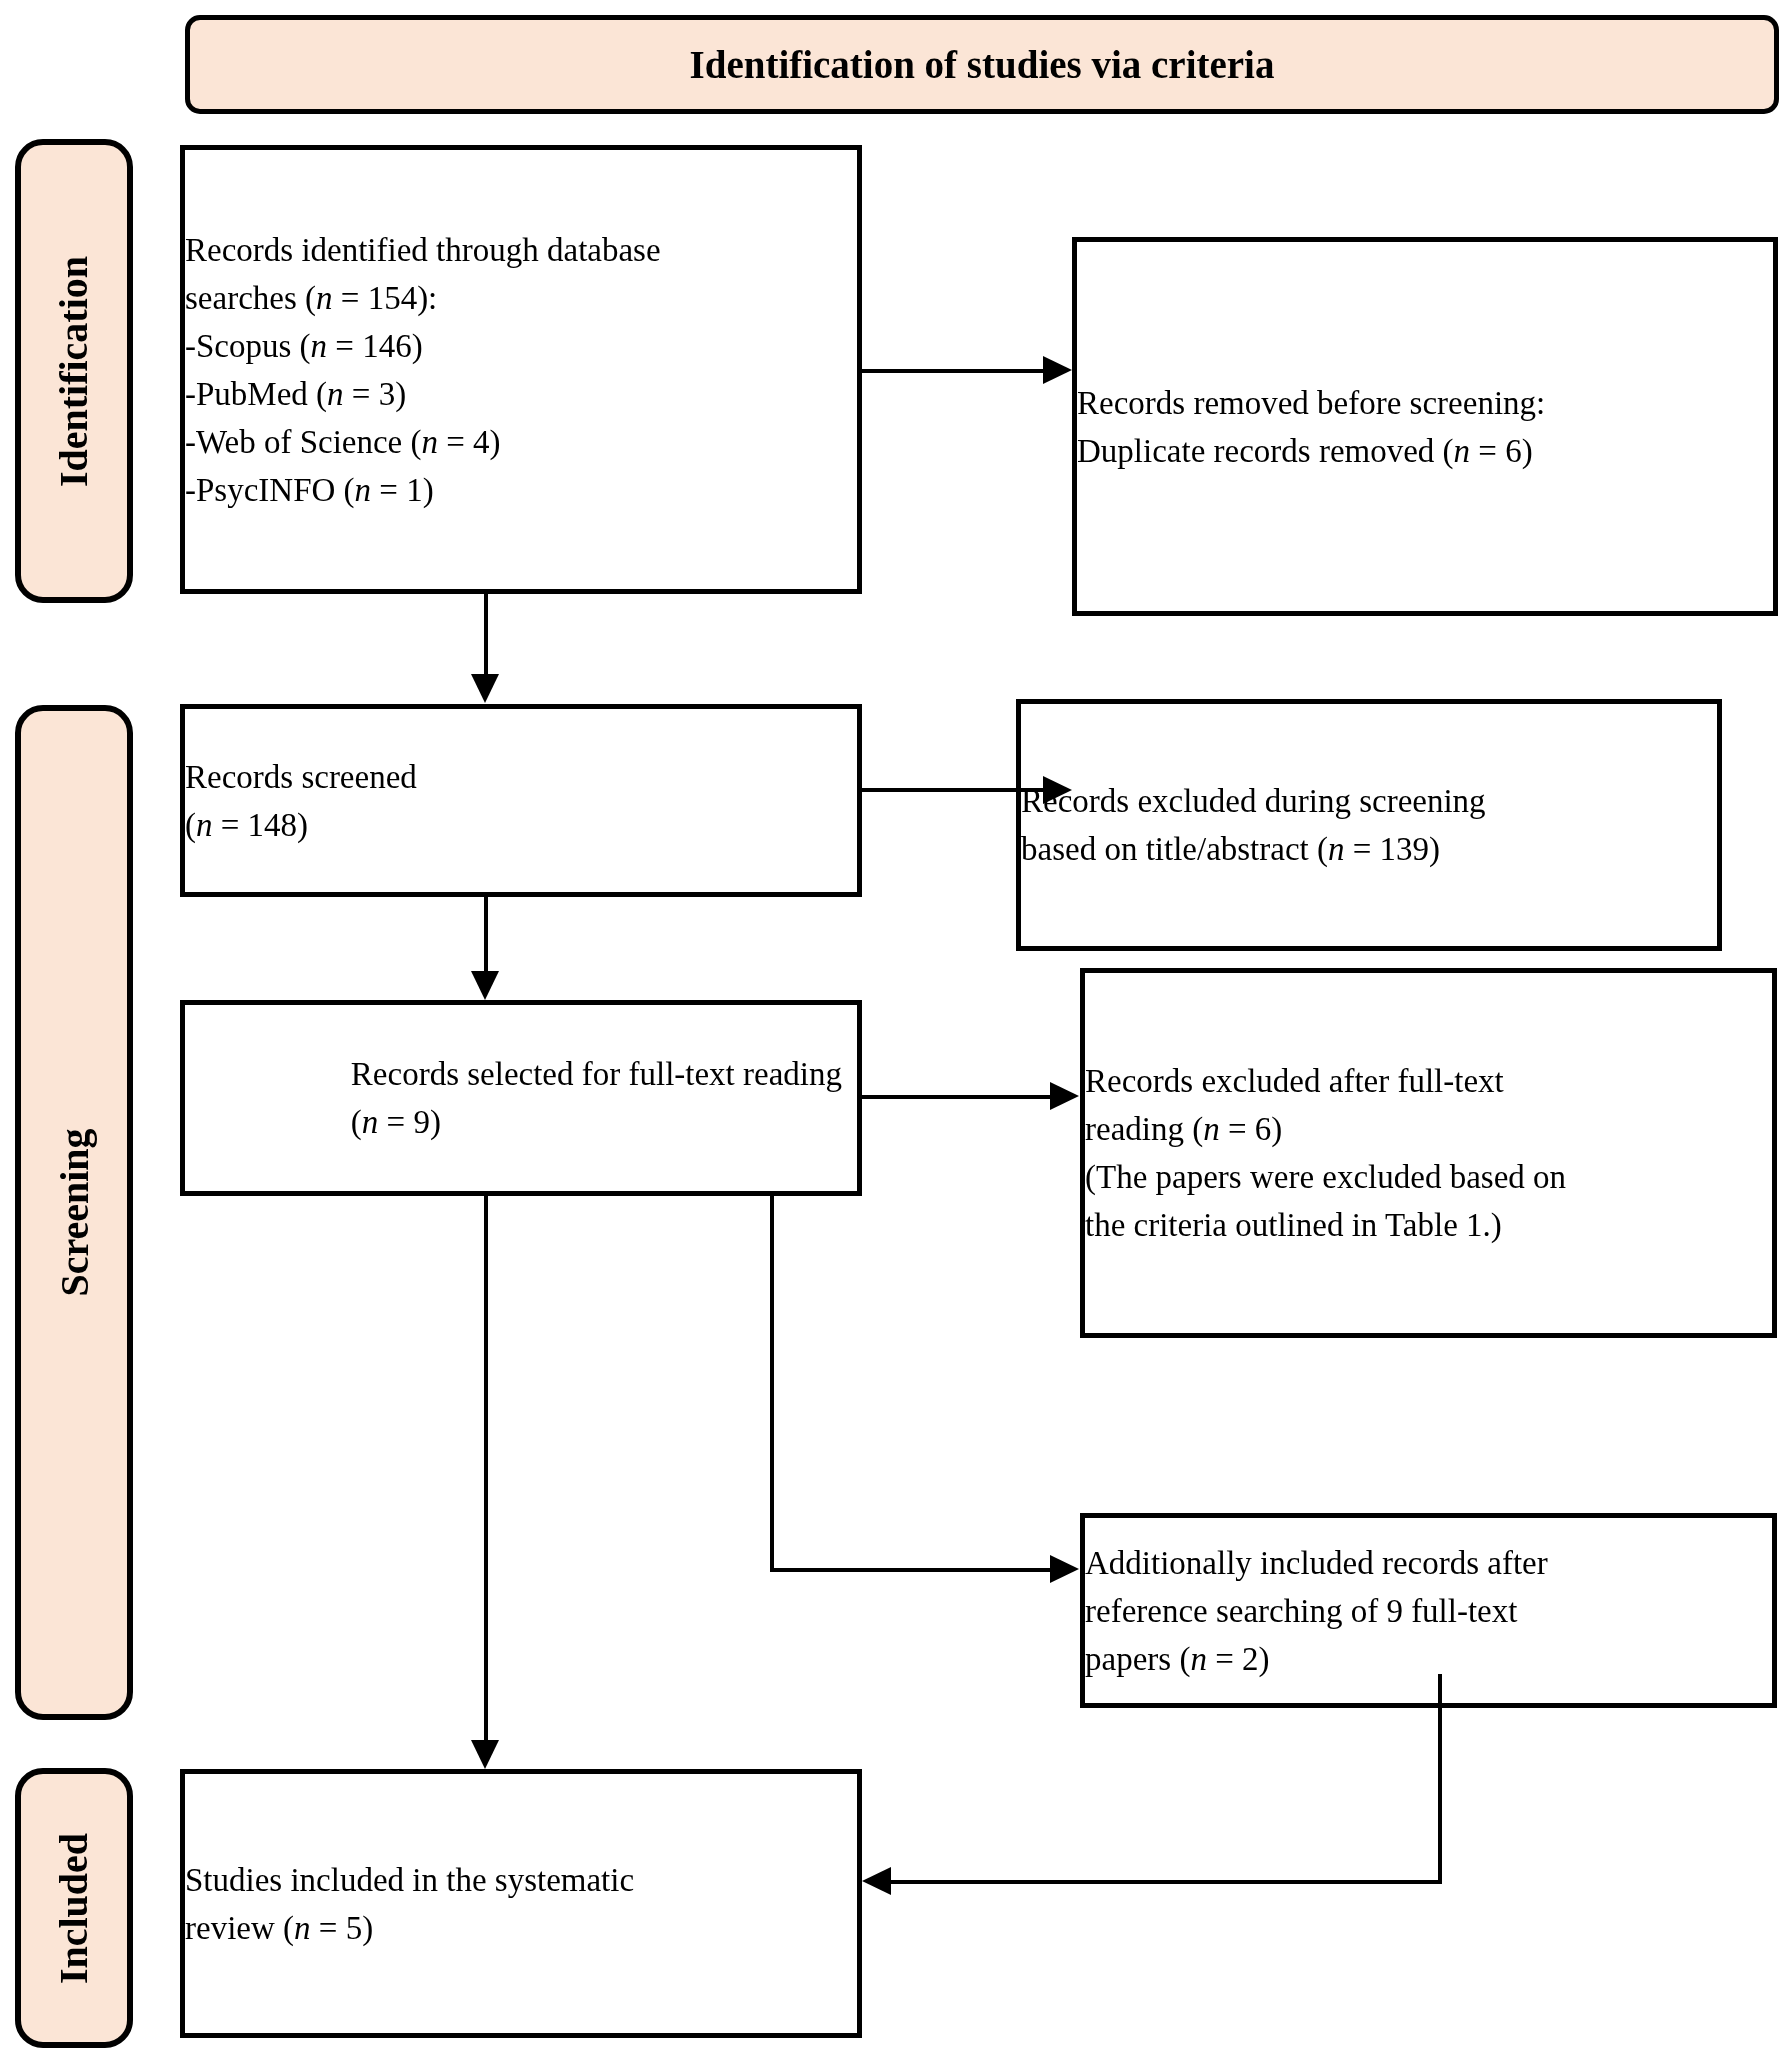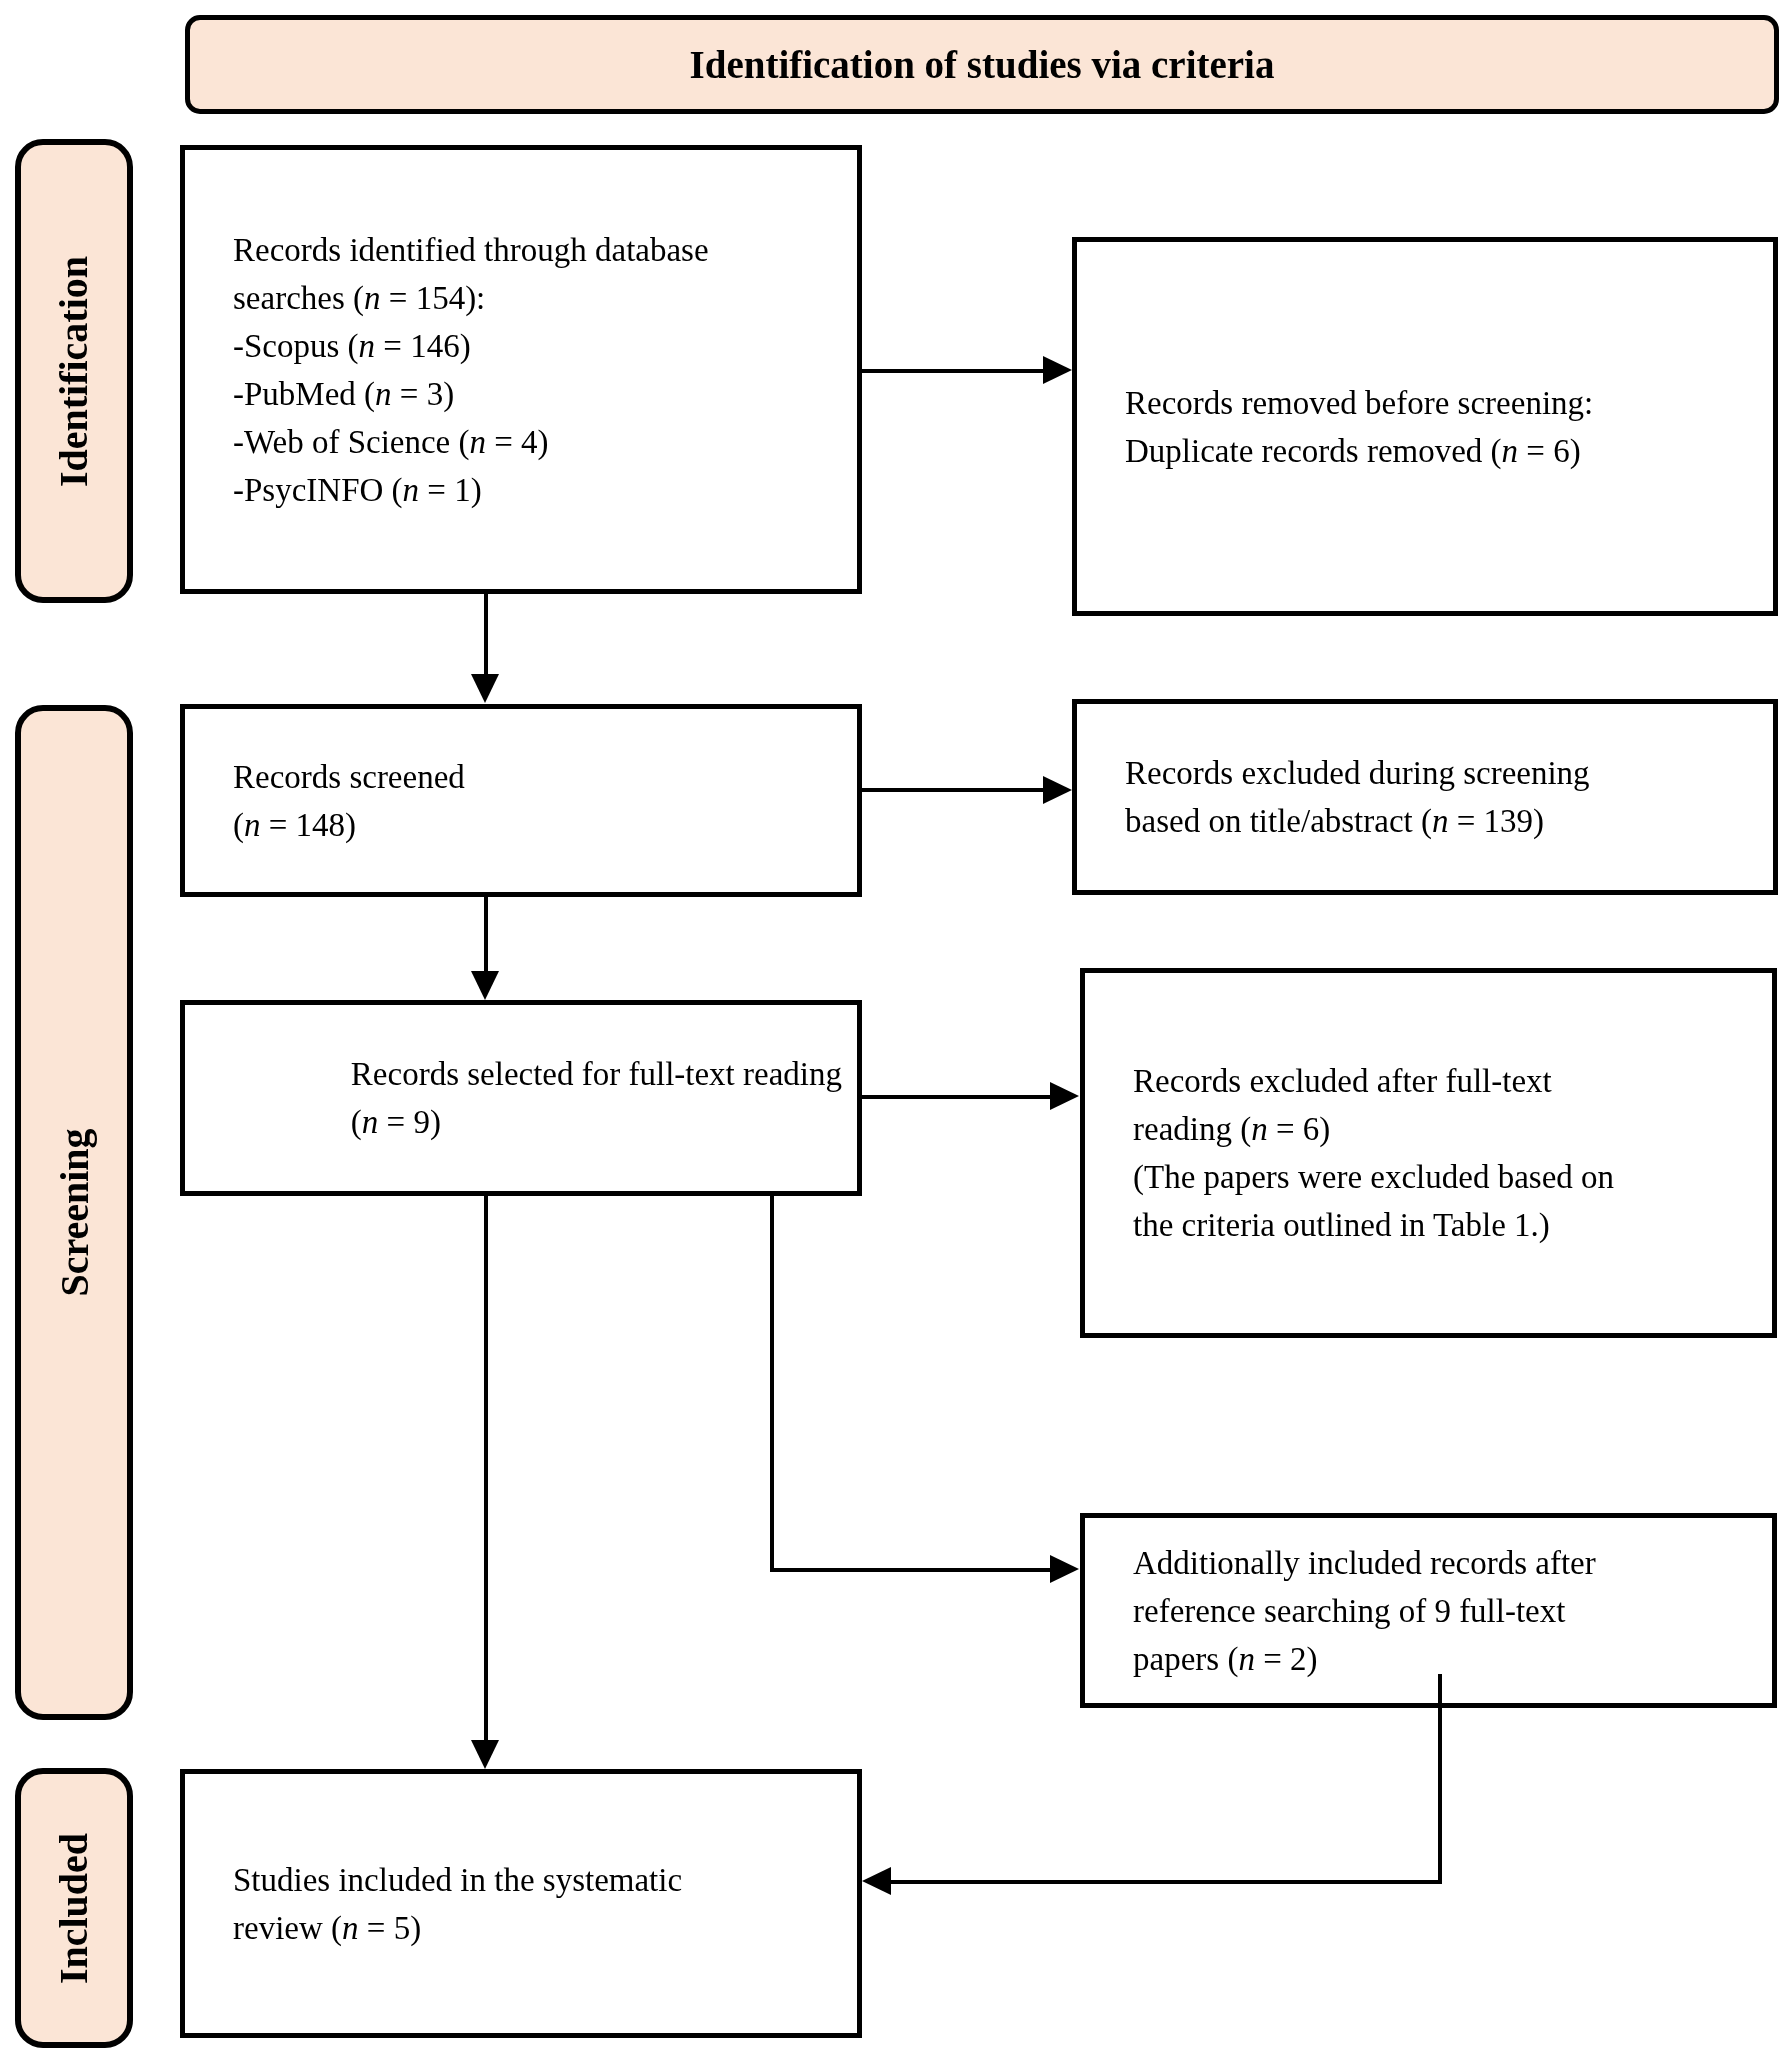--- a/index.html
+++ b/index.html
@@ -28,26 +28,26 @@
   }
   #stage-identification{top:139px;height:464px;}
   #stage-screening{top:705px;height:1015px;}
   #stage-included{top:1768px;height:280px;}
   .main-box{
     position:absolute;background:#ffffff;border:5px solid #000000;
     box-sizing:border-box;display:flex;align-items:center;
   }
   .box-text{
     font-size:33px;line-height:48px;text-align:left;
-    padding-left:48px;padding-right:15px;
+    padding-right:15px;
   }
   #box-identified{left:180px;top:145px;width:682px;height:449px;}
   #box-removed{left:1072px;top:237px;width:706px;height:379px;}
   #box-screened{left:180px;top:704px;width:682px;height:193px;}
-  #box-excluded-screening{left:1072px;top:699px;width:706px;height:196px;}
+  #box-excluded-screening{left:1016px;top:699px;width:706px;height:252px;}
   #box-fulltext{left:180px;top:1000px;width:682px;height:196px;justify-content:flex-end;}
   #box-excluded-fulltext{left:1080px;top:968px;width:697px;height:370px;}
   #box-additional{left:1080px;top:1479px;width:697px;height:195px;margin-top:34px;}
   #box-included-final{left:180px;top:1769px;width:682px;height:269px;}
   .vline{position:absolute;width:3.5px;background:#000000;}
   .hline{position:absolute;height:3.5px;background:#000000;}
   .arr{position:absolute;width:0;height:0;}
   .arr-down{border-left:14px solid transparent;border-right:14px solid transparent;border-top:29px solid #000000;}
   .arr-right{border-top:14px solid transparent;border-bottom:14px solid transparent;border-left:29px solid #000000;}
   .arr-left{border-top:14px solid transparent;border-bottom:14px solid transparent;border-right:29px solid #000000;}

